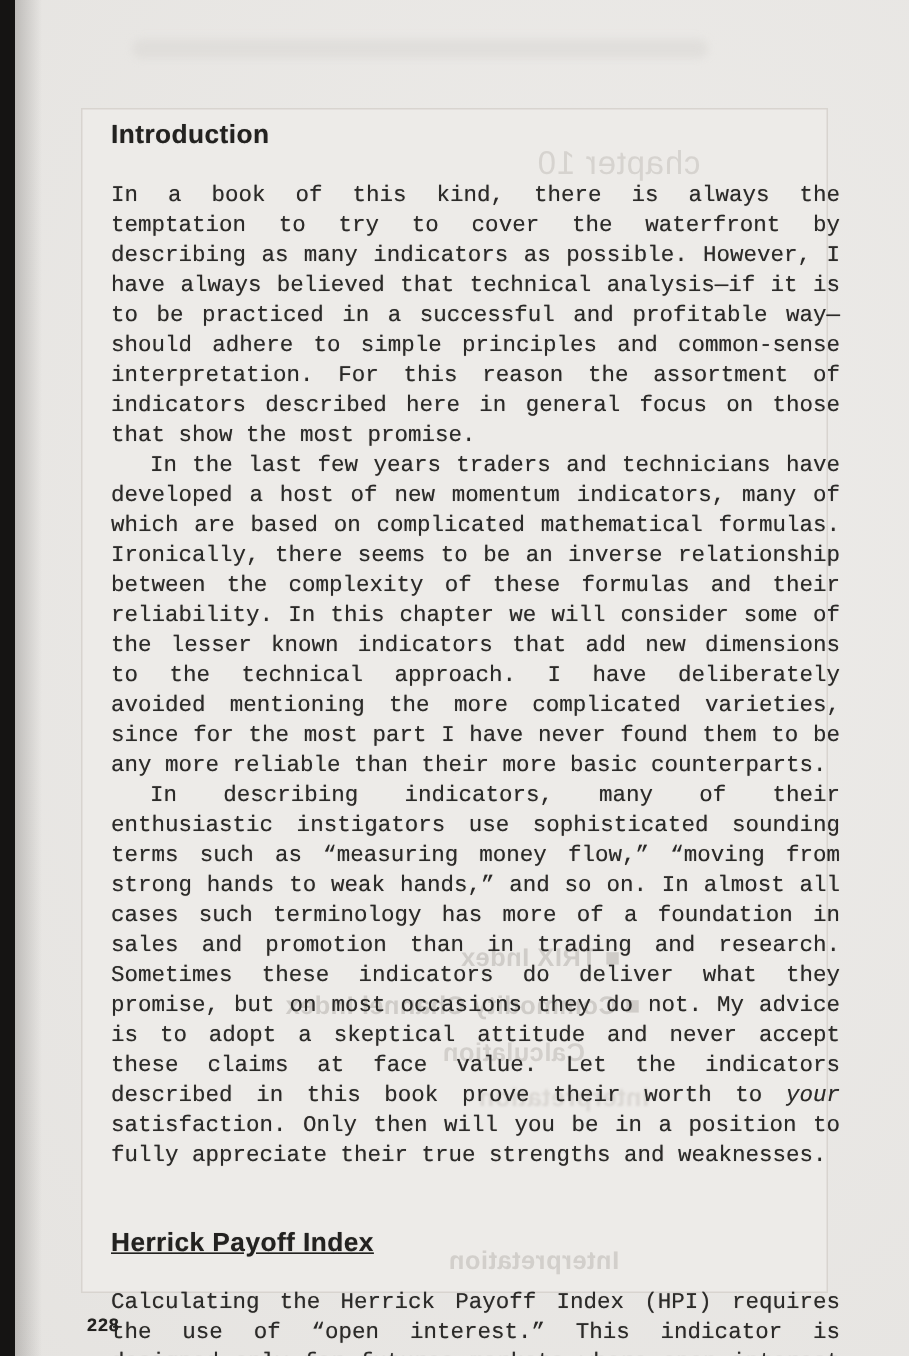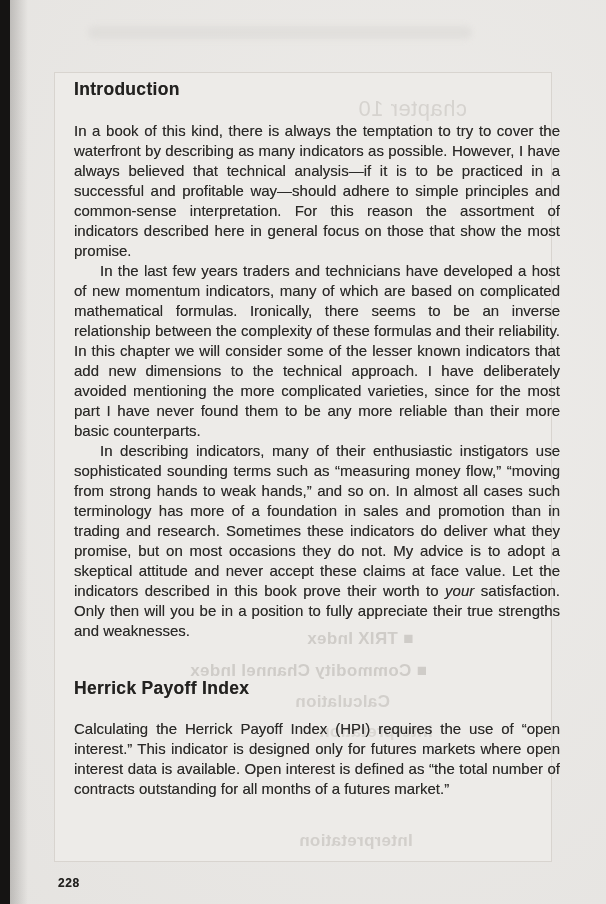--- a/index.html
+++ b/index.html
@@ -76,27 +76,28 @@
     text-shadow: 0 0 0.5px rgba(43,42,40,0.55);
   }
   .content h1, .content h2 {
     margin: 0;
     font-size: 17.5px;
     line-height: 22px;
     font-weight: bold;
     color: #232220;
     letter-spacing: 0.3px;
   }
-  .content h2 { margin-top: 36px; }
+  .content h2 { margin-top: 36px; text-decoration: underline; }
   p.body {
     margin: 0;
     font-size: 15px;
     line-height: 20px;
     text-align: justify;
     color: #2b2a28;
+    font-family: Liberation Mono, monospace;
   }
   p.first { margin-top: 21px; }
   p.indent { text-indent: 26px; }
   p.herrick-p { margin-top: 20px; }
   p.body em { font-style: italic; }
   .pagenum {
     position: absolute; left: 58px; top: 876px;
     font-size: 12px;
     font-weight: bold;
     color: #232220;

